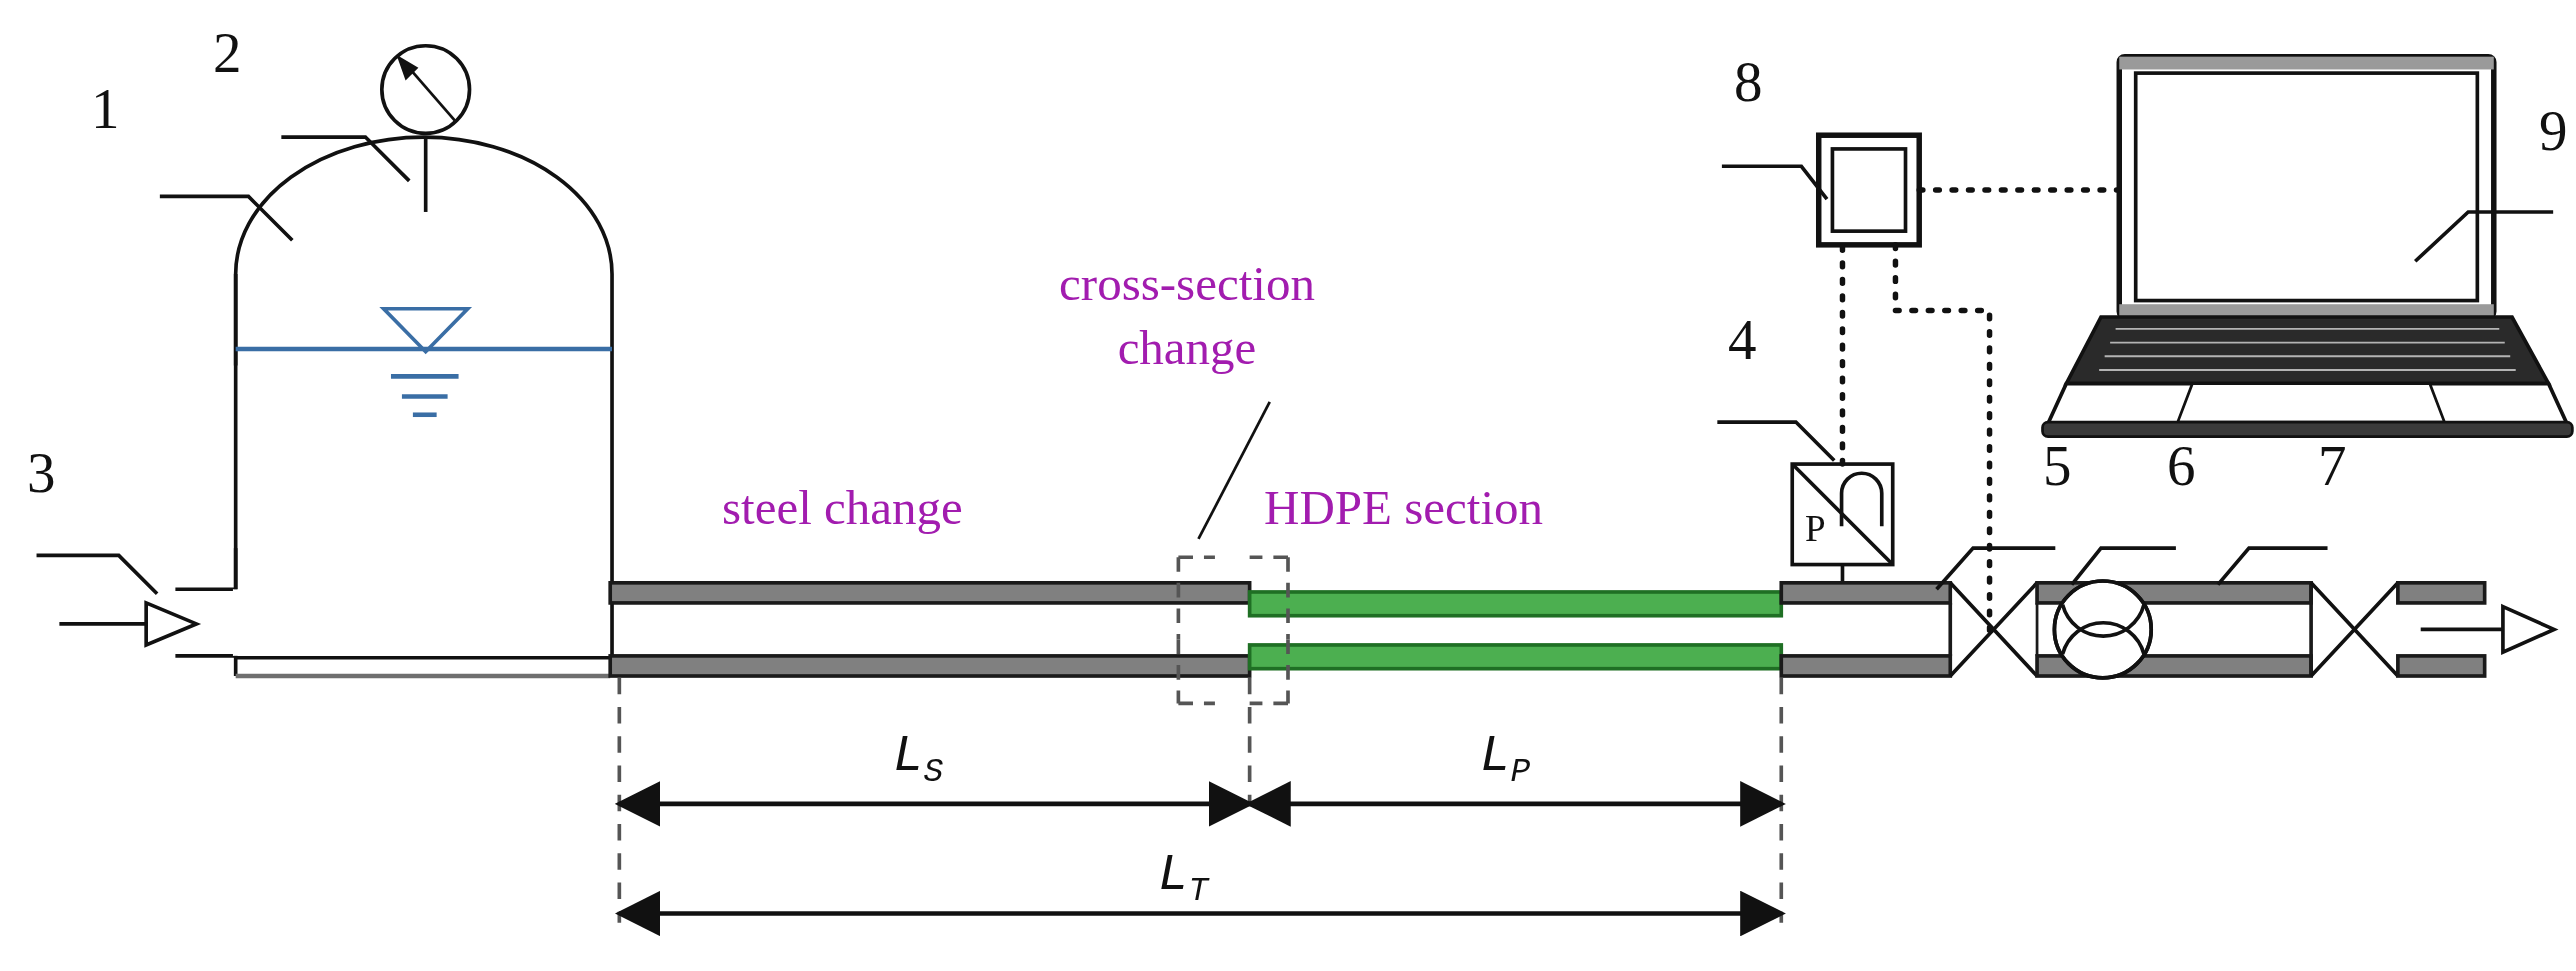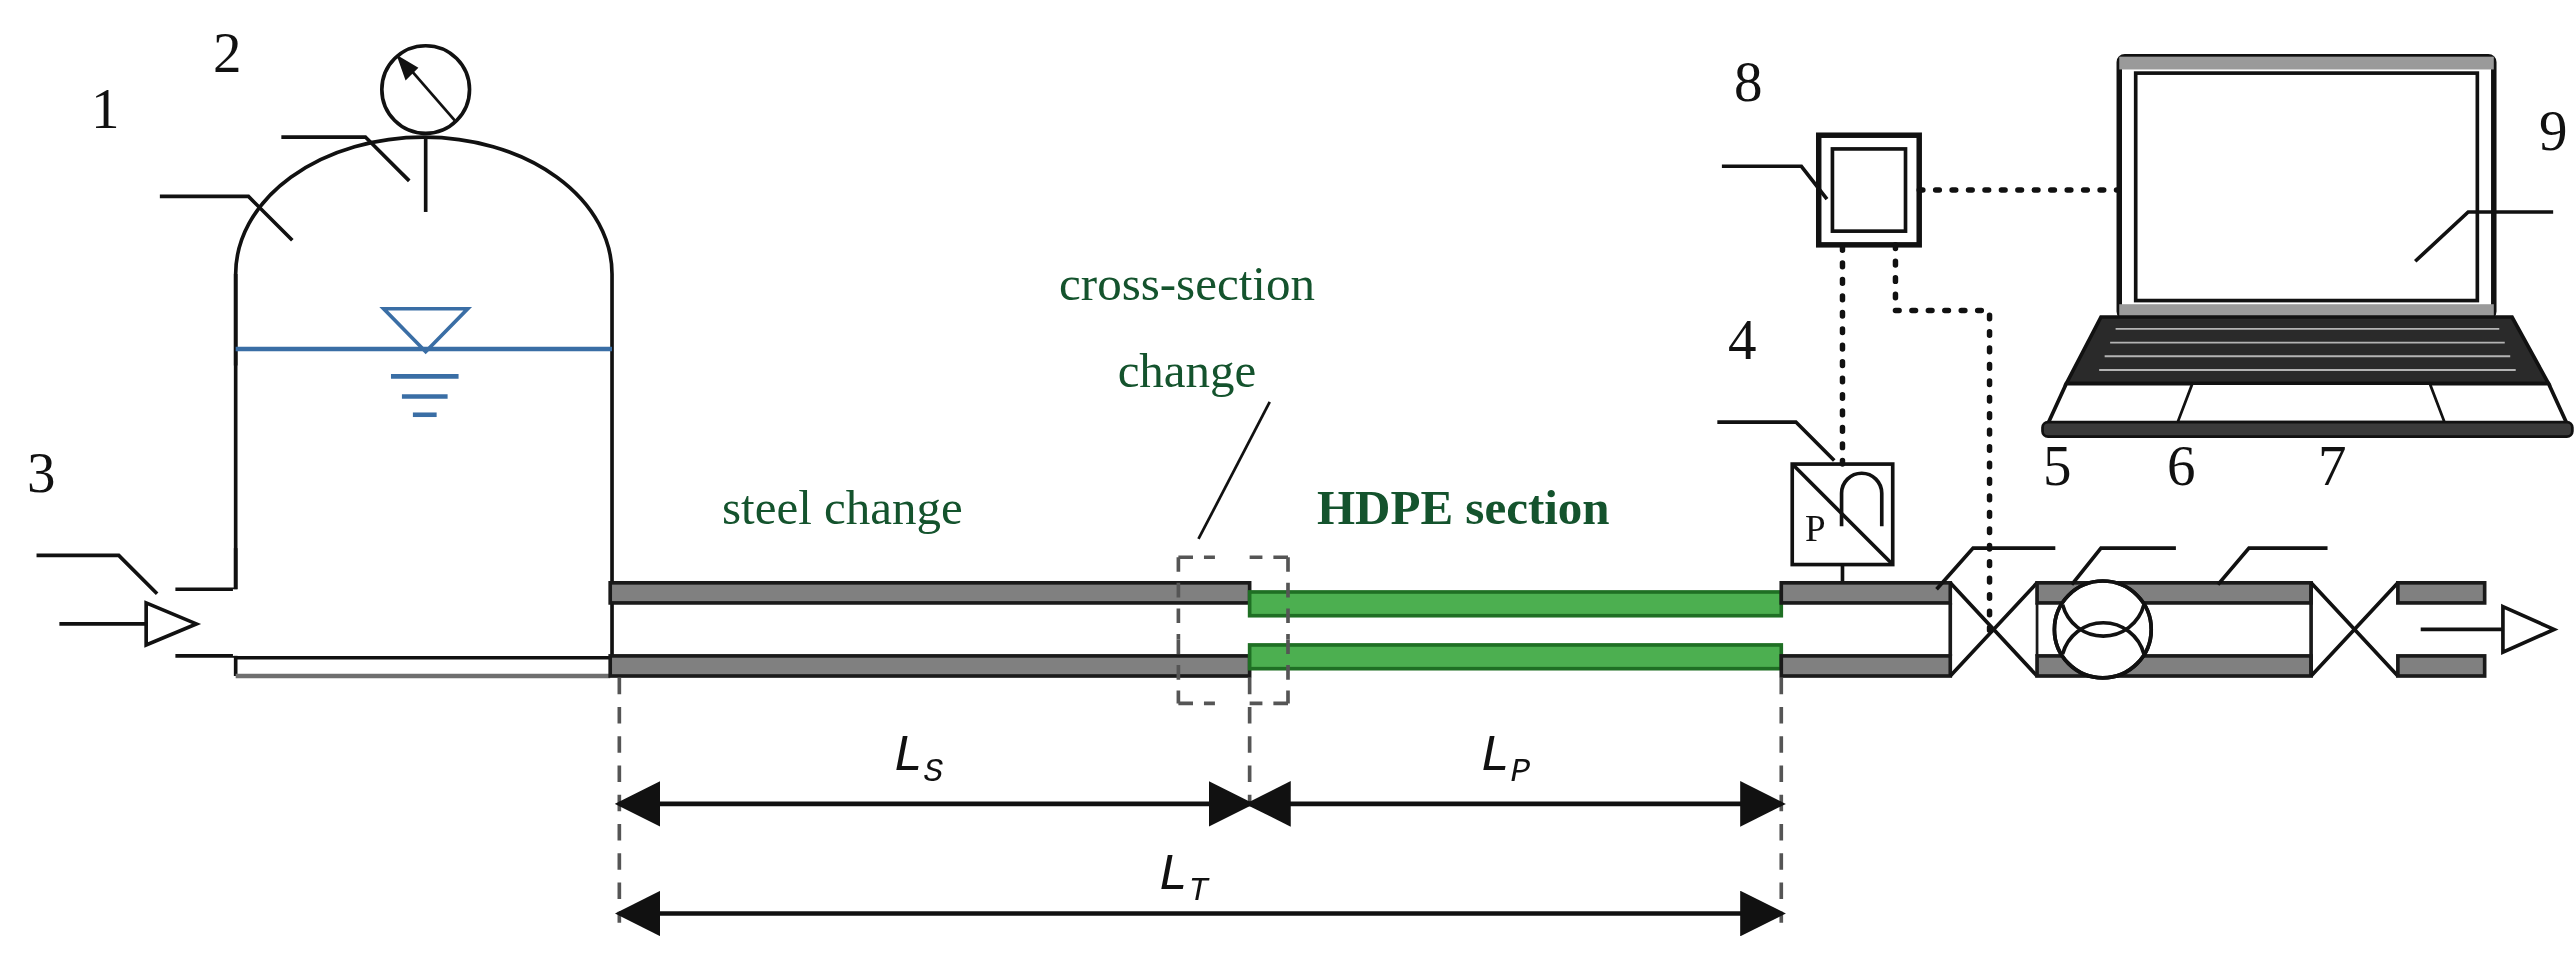--- a/index.html
+++ b/index.html
@@ -5,21 +5,21 @@
   html,body{margin:0;padding:0;background:#fff;}
   body{width:2576px;height:972px;font-family:"Liberation Serif",serif;overflow:hidden;}
   #stage{position:relative;width:2576px;height:972px;background:#ffffff;}
   svg.layer{position:absolute;left:0;top:0;width:2576px;height:972px;}
   .num-label{
     position:absolute;font-family:"Liberation Serif",serif;
     font-size:57px;color:#111;line-height:1;white-space:nowrap;
   }
   .txt-label{
     position:absolute;font-family:"Liberation Serif",serif;
-    font-size:49px;color:#14532d;line-height:1.05;white-space:nowrap;
+    font-size:49px;color:#a21caf;line-height:1.05;white-space:nowrap;
   }
   .dim-label{
     position:absolute;font-family:Liberation Mono, monospace;
     font-size:51px;font-style:italic;color:#111;line-height:1;white-space:nowrap;
   }
   .dim-label sub{font-size:33px;font-style:italic;}
   .ctr{text-align:center;}
   .sensor-p{
     position:absolute;font-family:"Liberation Serif",serif;
     font-size:37px;color:#111;line-height:1;
@@ -246,24 +246,24 @@
   <div class="num-label" style="left:213px;  top:24px;">2</div>
   <div class="num-label" style="left:27px;   top:444px;">3</div>
   <div class="num-label" style="left:1728px; top:311px;">4</div>
   <div class="num-label" style="left:2043px; top:437px;">5</div>
   <div class="num-label" style="left:2167px; top:437px;">6</div>
   <div class="num-label" style="left:2318px; top:437px;">7</div>
   <div class="num-label" style="left:1734px; top:53px;">8</div>
   <div class="num-label" style="left:2539px; top:102px;">9</div>
 
   <div class="txt-label" style="left:722px;  top:482px;">steel change</div>
-  <div class="txt-label" style="left:1317px; top:482px;font-weight:bold;">HDPE section</div>
+  <div class="txt-label" style="left:1264px; top:482px;">HDPE section</div>
 
   <div class="txt-label ctr" style="left:968px; top:258px; width:438px;">cross-section</div>
-  <div class="txt-label ctr" style="left:968px; top:322px; width:438px;margin-top:23px;">change</div>
+  <div class="txt-label ctr" style="left:968px; top:322px; width:438px;">change</div>
 
   <div class="sensor-p" style="left:1805px; top:510px;">P</div>
 
   <div class="dim-label" style="left:893px;  top:731px;">
     <span>L</span><sub>S</sub>
   </div>
   <div class="dim-label" style="left:1480px; top:731px;">
     <span>L</span><sub>P</sub>
   </div>
   <div class="dim-label" style="left:1158px; top:850px;">

